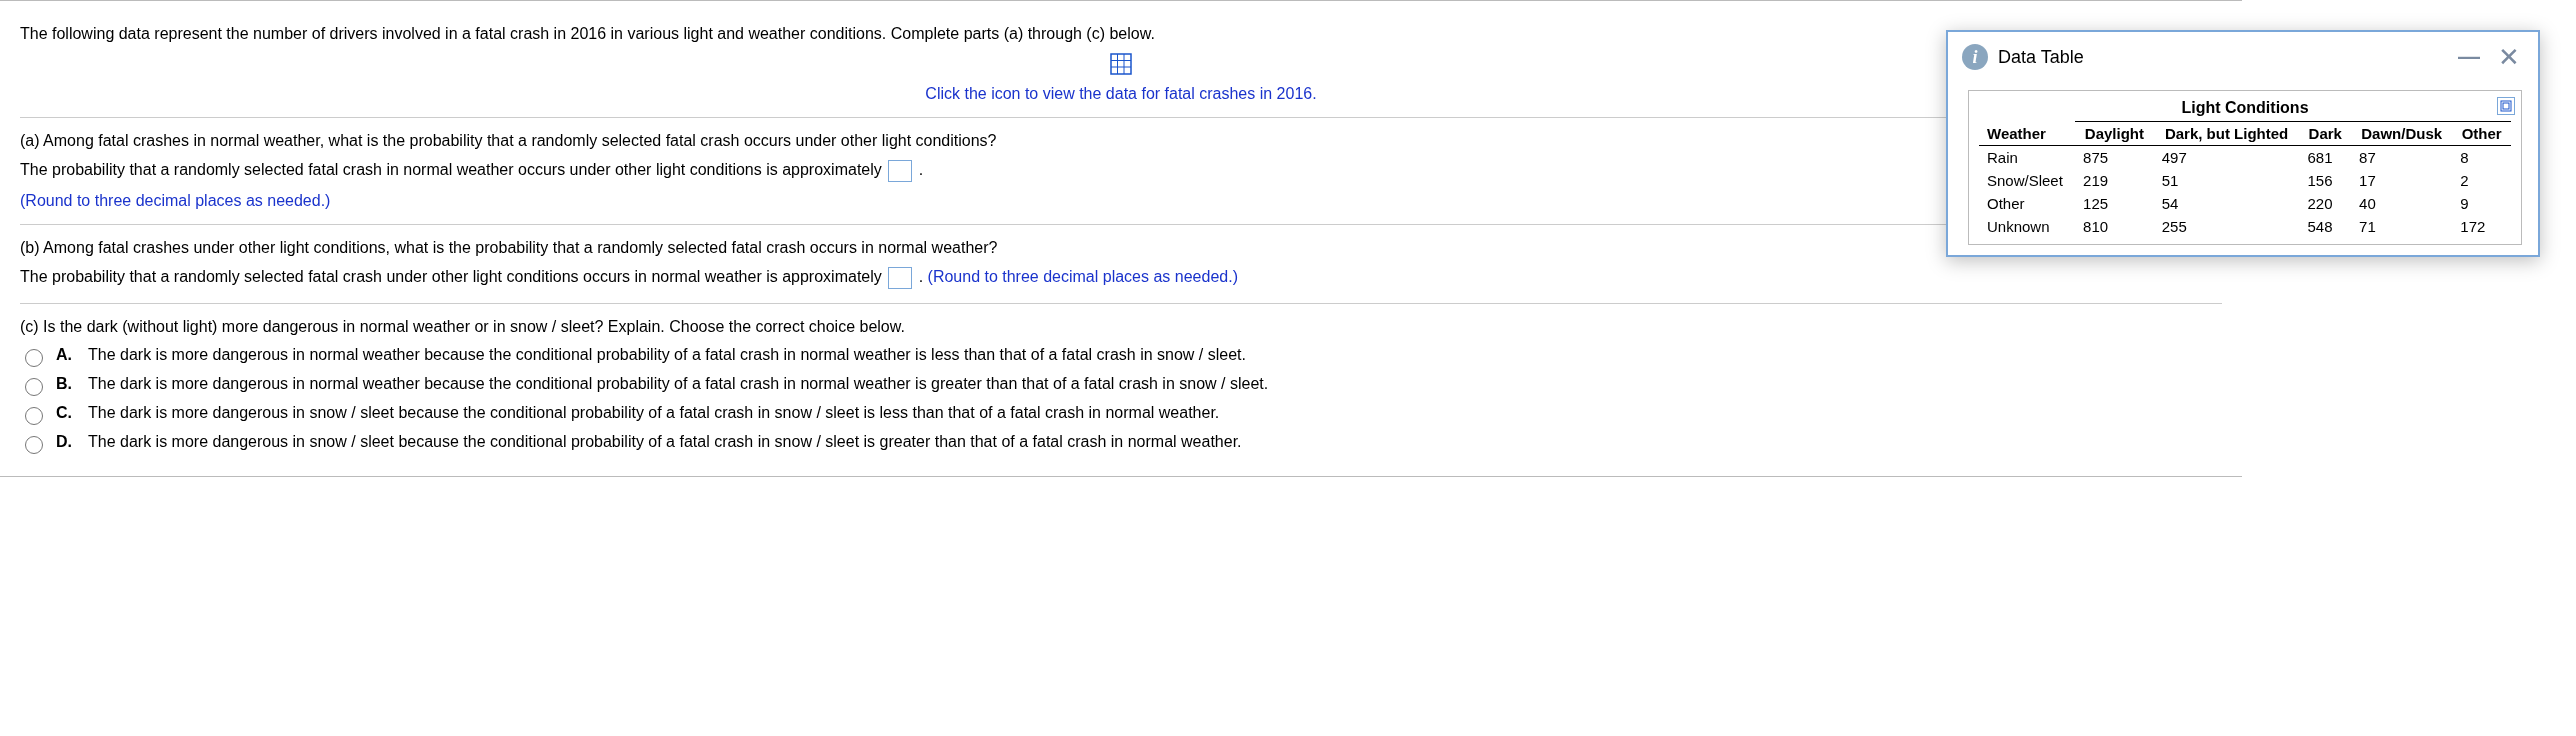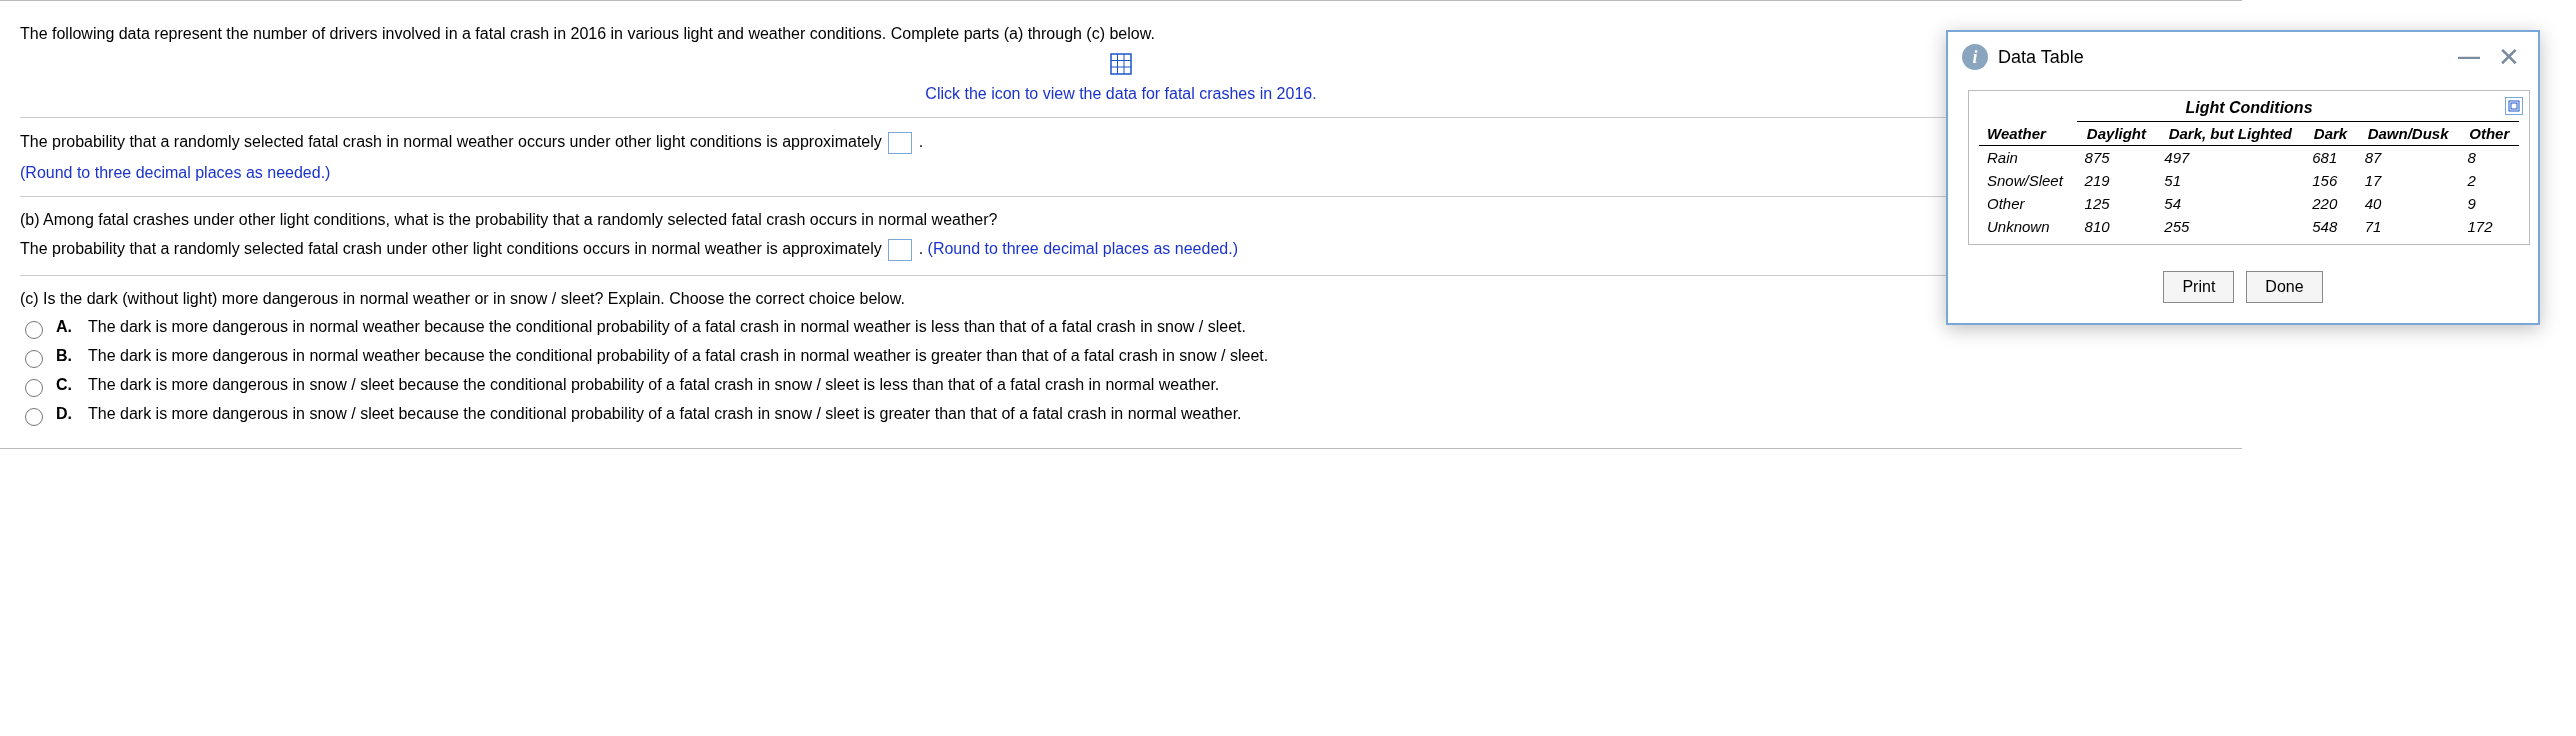--- a/index.html
+++ b/index.html
@@ -69,21 +69,21 @@
     font-weight: bold; font-style: italic; font-family: Georgia, serif;
     font-size: 18px;
   }
   .modal-title { flex: 1; font-size: 18px; }
   .min-btn, .close-btn {
     color: #7a8aa0; cursor: pointer; font-size: 22px;
     width: 30px; text-align: center; user-select: none;
   }
   .min-btn { font-weight: bold; }
   .close-btn { font-size: 26px; line-height: 20px; font-weight: 300; }
-  .modal-body { padding: 10px 8px 10px 20px; font-style: italic; }
+  .modal-body { padding: 10px 16px 10px 20px; }
   .table-wrap {
     border: 1px solid #bbb;
     padding: 6px 10px;
     position: relative;
   }
   .fs-ico {
     position: absolute; top: 6px; right: 6px;
     width: 18px; height: 18px; border: 1px solid #7aa7d9;
     display:flex; align-items:center; justify-content:center;
     cursor:pointer;
@@ -119,20 +119,21 @@
         <line x1="1" y1="14" x2="21" y2="14" stroke="#1a55cc"></line>
         <line x1="7.5" y1="1" x2="7.5" y2="21" stroke="#1a55cc"></line>
         <line x1="14" y1="1" x2="14" y2="21" stroke="#1a55cc"></line>
       </svg>
     </span>
     <span class="blue-link">Click the icon to view the data for fatal crashes in 2016.</span>
   </div>
 
   <hr class="divider">
 
+  <div class="row">(a) Among fatal crashes in normal weather, what is the probability that a randomly selected fatal crash occurs under other light conditions?</div>
   <div class="row">
     <span>The probability that a randomly selected fatal crash in normal weather occurs under other light conditions is approximately </span>
     <input class="answer-box" type="text" style="">
     <span>.</span>
   </div>
   <div class="row blue-text">(Round to three decimal places as needed.)</div>
 
   <hr class="divider">
 
   <div class="row">(b) Among fatal crashes under other light conditions, what is the probability that a randomly selected fatal crash occurs in normal weather?</div>
@@ -227,18 +228,14 @@
             <td>810</td>
             <td>255</td>
             <td>548</td>
             <td>71</td>
             <td>172</td>
           </tr>
         </tbody>
       </table>
     </div>
   </div>
-  <div class="modal-foot">
-    <button class="btn">Print</button>
-    <button class="btn">Done</button>
-  </div>
 </div>
 
 
 </body></html>

